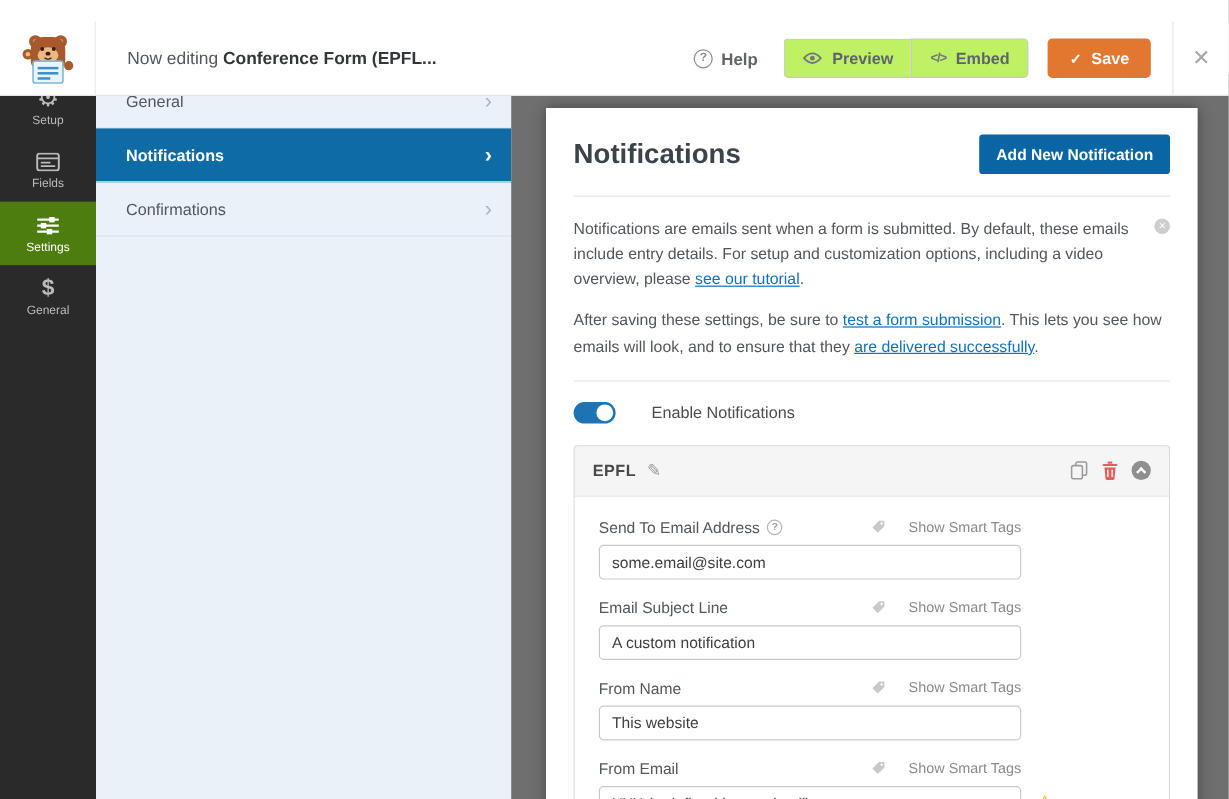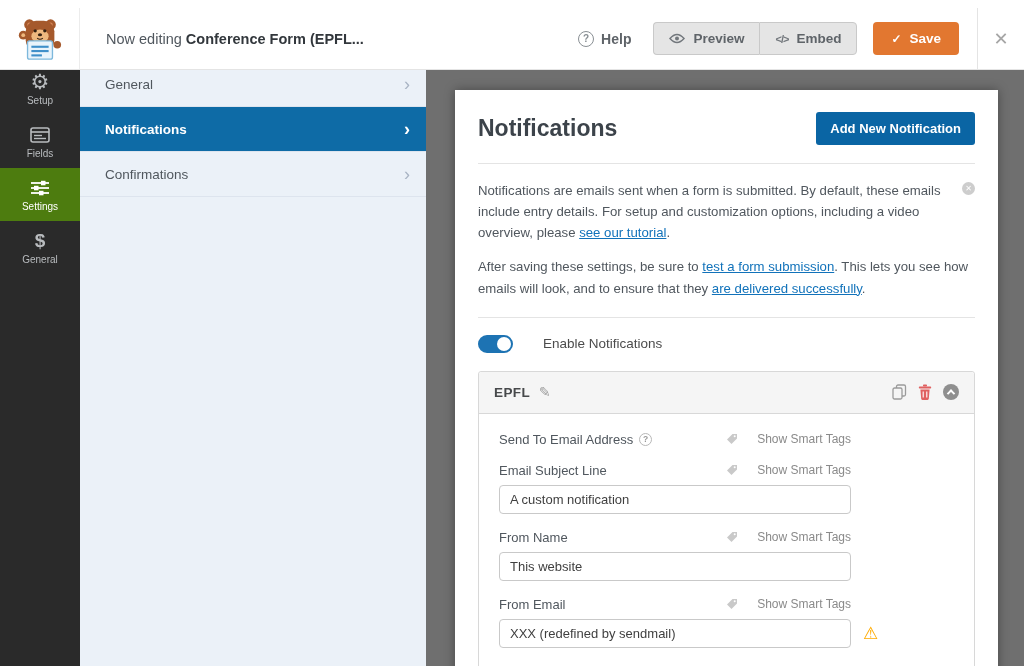--- a/index.html
+++ b/index.html
@@ -3,33 +3,33 @@
 <meta charset="utf-8">
 <style>
   * { margin:0; padding:0; box-sizing:border-box; }
   html,body { width:1024px; height:666px; }
   body {
     font-family:"Liberation Sans","DejaVu Sans",sans-serif;
     position:relative; overflow:hidden; background:#fff; color:#444;
   }
 
   
-  .topbar { position:absolute; top:8px; left:0; right:0; height:62px; background:#fff;
+  .topbar { position:absolute; top:18px; left:0; right:0; height:62px; background:#fff;
     border-bottom:1px solid #e4e4e4; display:flex; align-items:center; z-index:9; }
   .logo-box { width:80px; height:61px; border-right:1px solid #ececec; display:flex;
     align-items:center; justify-content:center; flex:0 0 80px; }
   .editing-title { margin-left:26px; font-size:14.5px; color:#50575e; white-space:nowrap; }
   .editing-title b { color:#32373c; font-weight:700; }
   .topbar-right { margin-left:auto; display:flex; align-items:center; height:100%; }
   .help-btn { display:flex; align-items:center; gap:7px; color:#5f6469; font-size:14px;
     font-weight:600; cursor:pointer; margin-right:22px; }
   .q-circle { width:16px; height:16px; border:1.6px solid #898f94; border-radius:50%;
     display:flex; align-items:center; justify-content:center; font-size:10px; font-weight:700; color:#898f94; }
   .btn-group { display:flex; margin-right:16px; }
-  .ghost-btn { display:flex; align-items:center; gap:8px; background:#e5e5e5; border:1px solid #c9c9c9;
+  .ghost-btn { display:flex; align-items:center; gap:8px; background:#bef264; border:1px solid #c9c9c9;
     color:#5f6469; font-size:13.5px; font-weight:600; padding:8px 15px; cursor:pointer; }
   .ghost-btn.first { border-radius:4px 0 0 4px; border-right:none; }
   .ghost-btn.last  { border-radius:0 4px 4px 0; }
   .embed-glyph { font-size:11px; font-weight:700; color:#72777c; letter-spacing:-1px; }
   .save-btn { display:flex; align-items:center; gap:8px; background:#e27730; border:none; color:#fff;
     font-size:13.5px; font-weight:700; padding:9px 18px; border-radius:4px; cursor:pointer; }
   .save-check { font-size:12px; }
   .close-sep { width:1px; height:62px; background:#e4e4e4; margin-left:18px; }
   .close-btn { width:46px; height:62px; display:flex; align-items:center; justify-content:center;
     font-size:18px; font-weight:700; color:#a6a6a6; cursor:pointer; }
@@ -269,20 +269,23 @@
               <span class="mini-q">?</span>
             </span>
             <span class="smart-tags">
               <svg width="12" height="12" viewBox="0 0 12 12">
                 <path d="M1 6.5 L6.5 1 L11 1 L11 5.5 L5.5 11 Z" fill="#c9c9c9"></path>
                 <circle cx="8.7" cy="3.3" r="1" fill="#fff"></circle>
               </svg>
               <span>Show Smart Tags</span>
             </span>
           </div>
+          <div class="input-row">
+            <input class="text-input" type="text" value="some.email@site.com" style="">
+          </div>
         </div>
 
         <div class="field-group">
           <div class="label-row">
             <span class="f-label">
                 <span>Email Subject Line</span>
               </span>
             <span class="smart-tags">
               <svg width="12" height="12" viewBox="0 0 12 12">
                 <path d="M1 6.5 L6.5 1 L11 1 L11 5.5 L5.5 11 Z" fill="#c9c9c9"></path>

